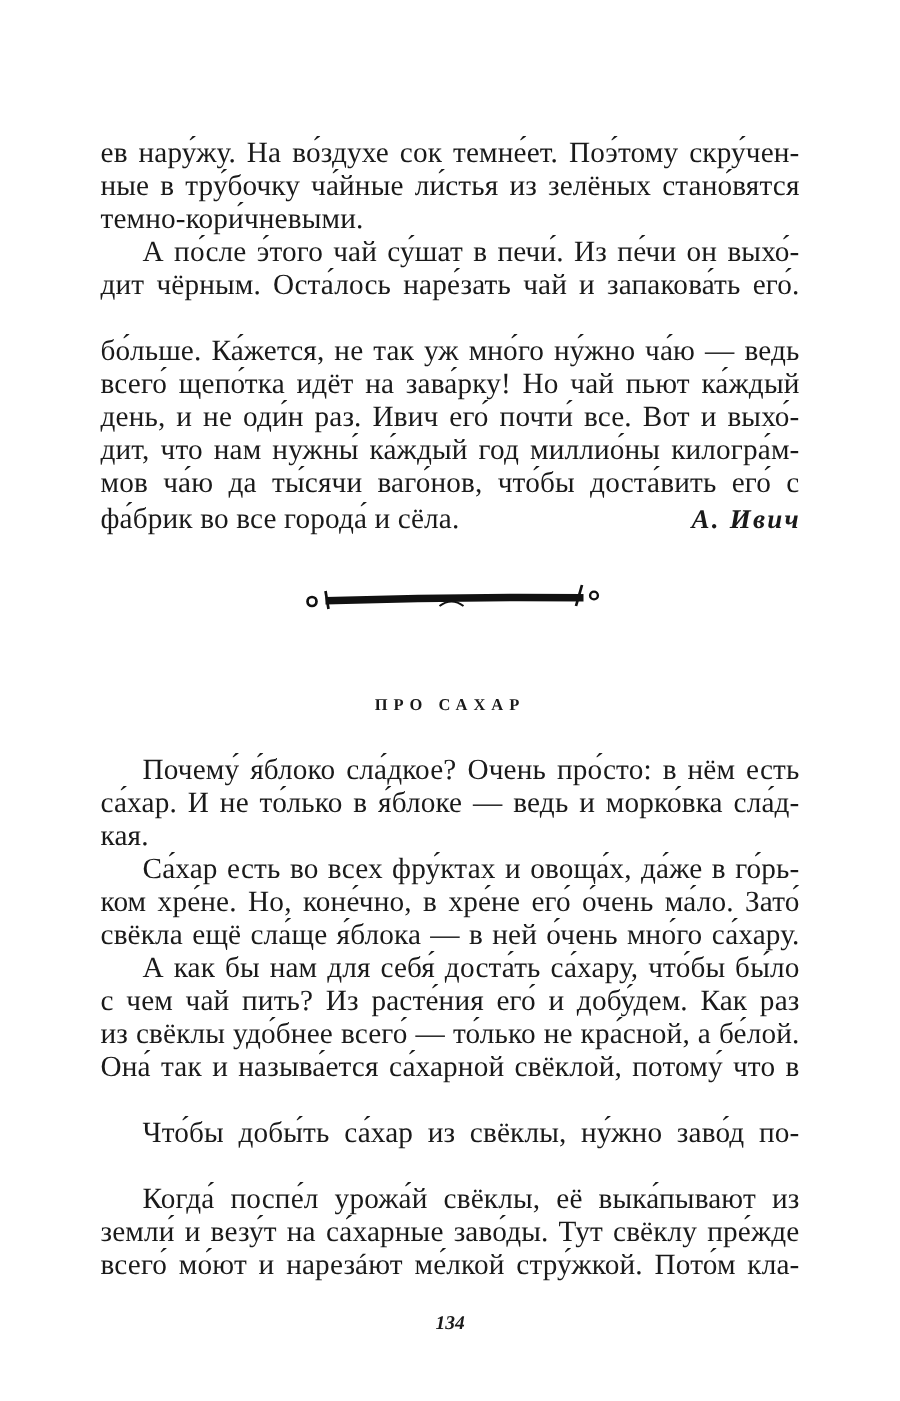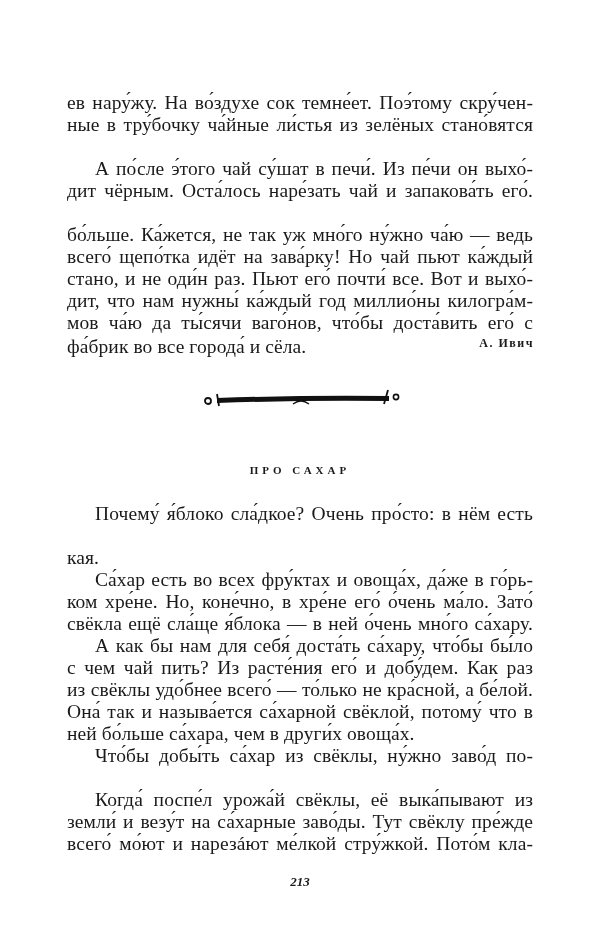--- a/index.html
+++ b/index.html
@@ -12,70 +12,71 @@
   .line {
     position: absolute; left: 67px; width: 466px;
     font-size: 19.5px; line-height: 22px; height: 22px;
     white-space: nowrap; text-align: justify; text-align-last: justify;
     letter-spacing: 0.1px;
   }
   .line.last { text-align-last: left; }
   .line.indent { left: 95px; width: 438px; }
   .author {
     position: absolute; right: 66px; top: 336px;
-    font-size: 12px; font-weight: bold; letter-spacing: 1.5px;
+    font-size: 18px; font-weight: bold; font-style: italic; letter-spacing: 1.5px;
   }
   .ornament { position: absolute; left: 203px; top: 382px; width: 200px; height: 30px; }
   .section-title {
     position: absolute; left: 0; width: 600px; top: 464px; text-align: center;
     font-size: 11px; font-weight: bold; letter-spacing: 4px;
   }
   .page-number {
     position: absolute; left: 0; width: 600px; top: 822px; text-align: center;
     font-size: 13px; font-style: italic; font-weight: bold;
   }
 </style>
 </head>
 <body>
 
 <div class="page">
 
   <div class="line" style="top:92px">ев нару́жу. На во́здухе сок темне́ет. Поэ́тому скру́чен-</div>
   <div class="line" style="top:114px">ные в тру́бочку ча́йные ли́стья из зелёных стано́вятся</div>
+  <div class="line last" style="top:136px">темно-кори́чневыми.</div>
   <div class="line indent" style="top:158px">А по́сле э́того чай су́шат в печи́. Из пе́чи он выхо́-</div>
   <div class="line" style="top:180px">дит чёрным. Оста́лось наре́зать чай и запакова́ть его́.</div>
   <div class="line" style="top:224px">бо́льше. Ка́жется, не так уж мно́го ну́жно ча́ю — ведь</div>
   <div class="line" style="top:246px">всего́ щепо́тка идёт на зава́рку! Но чай пьют ка́ждый</div>
-  <div class="line" style="top:268px">стано, и не оди́н раз. Пьют его́ почти́ все. Вот и выхо́-</div>
+  <div class="line" style="top:268px">день, и не оди́н раз. Ивич его́ почти́ все. Вот и выхо́-</div>
   <div class="line" style="top:290px">дит, что нам нужны́ ка́ждый год миллио́ны килогра́м-</div>
   <div class="line" style="top:312px">мов ча́ю да ты́сячи ваго́нов, что́бы доста́вить его́ с</div>
   <div class="line last" style="top:336px">фа́брик во все города́ и сёла.</div>
 
   <div class="author">А. Ивич</div>
 
   <svg class="ornament" viewBox="0 0 200 30">
     <circle cx="5" cy="19" r="3" fill="none" stroke="#111" stroke-width="1.8"></circle>
     <path d="M14 12 L16 24" stroke="#111" stroke-width="1.8" fill="none"></path>
     <path d="M14 16 Q100 13 186 14 L186 19 Q100 18 14 21 Z" fill="#111"></path>
     <path d="M90 22 Q98 16 106 22" stroke="#111" stroke-width="1.4" fill="none"></path>
     <path d="M185 8 L181 22" stroke="#111" stroke-width="1.8" fill="none"></path>
     <circle cx="193" cy="15" r="2.6" fill="none" stroke="#111" stroke-width="1.6"></circle>
   </svg>
 
   <div class="section-title">ПРО САХАР</div>
 
   <div class="line indent" style="top:503px">Почему́ я́блоко сла́дкое? Очень про́сто: в нём есть</div>
+  <div class="line" style="top:525px">са́хар. И не то́лько в я́блоке — ведь и морко́вка сла́д-</div>
   <div class="line last" style="top:547px">кая.</div>
   <div class="line indent" style="top:569px">Са́хар есть во всех фру́ктах и овоща́х, да́же в го́рь-</div>
   <div class="line" style="top:613px">свёкла ещё сла́ще я́блока — в ней о́чень мно́го са́хару.</div>
   <div class="line" style="top:591px">ком хре́не. Но, коне́чно, в хре́не его́ о́чень ма́ло. Зато́</div>
   <div class="line indent" style="top:635px">А как бы нам для себя́ доста́ть са́хару, что́бы бы́ло</div>
   <div class="line" style="top:657px">с чем чай пить? Из расте́ния его́ и добу́дем. Как раз</div>
   <div class="line" style="top:679px">из свёклы удо́бнее всего́ — то́лько не кра́сной, а бе́лой.</div>
   <div class="line" style="top:701px">Она́ так и называ́ется са́харной свёклой, потому́ что в</div>
-  <div class="line last" style="top:723px">ней бо́льше са́хара, чем в други́х овоща́х.</div>
   <div class="line indent" style="top:745px">Что́бы добы́ть са́хар из свёклы, ну́жно заво́д по-</div>
   <div class="line indent" style="top:789px">Когда́ поспе́л урожа́й свёклы, её выка́пывают из</div>
   <div class="line" style="top:811px">земли́ и везу́т на са́харные заво́ды. Тут свёклу пре́жде</div>
   <div class="line" style="top:833px">всего́ мо́ют и нарезáют ме́лкой стру́жкой. Пото́м кла-</div>
 
-  <div class="page-number" style="top:874px">213</div>
+  <div class="page-number" style="top:874px">134</div>
 </div>
 
 </body></html>

